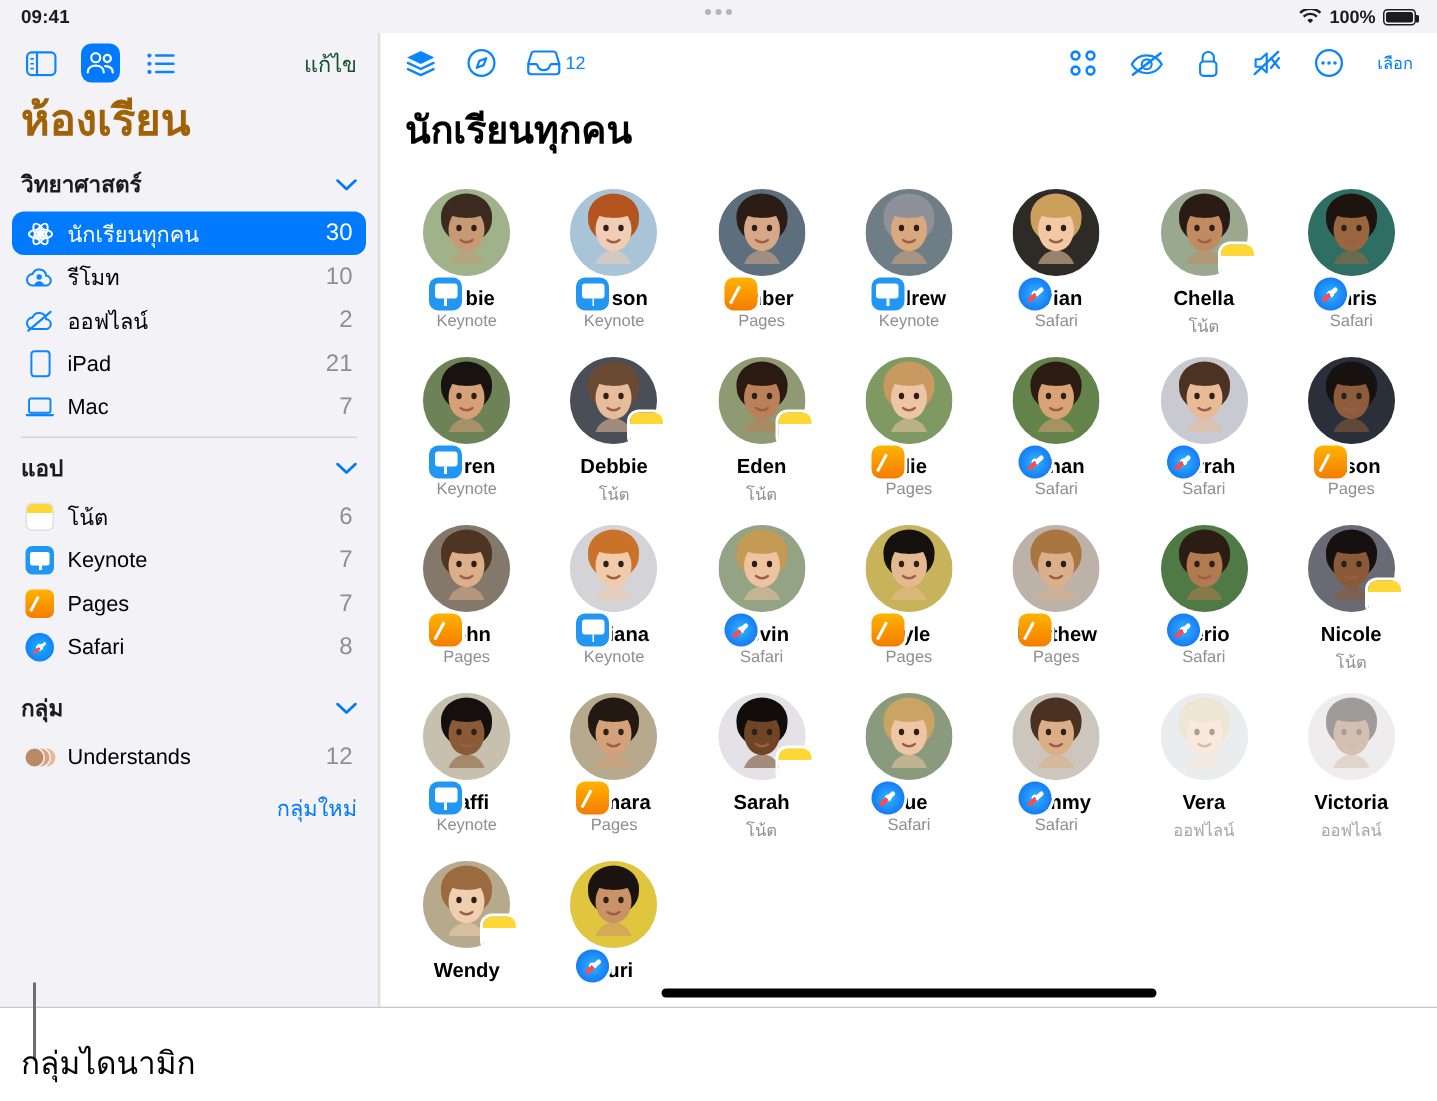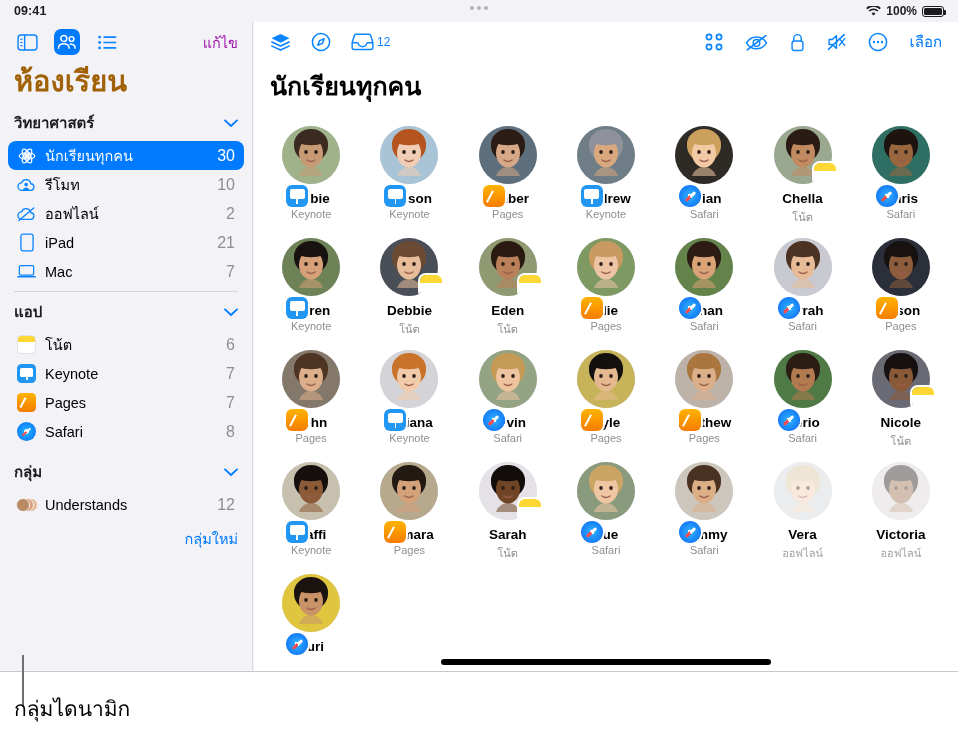--- a/index.html
+++ b/index.html
@@ -38,21 +38,21 @@
 
   
   .sidebar {
     position:absolute; left:0; top:22px; width:253px; height:650px;
     background:#f2f2f7; border-right:1px solid #d8d8dd;
   }
   .sb-toolbar { height:40px; display:flex; align-items:center; padding:0 14px; gap:14px; }
   .tb-icon { width:26px; height:26px; display:flex; align-items:center; justify-content:center;
      color:#0a84ff; }
   .tb-icon.sel { background:#007aff; border-radius:7px; color:#fff; }
-  .sb-edit { margin-left:auto; color:#a21caf; font-size:14.5px; }
+  .sb-edit { margin-left:auto; color:#14532d; font-size:14.5px; }
 
   .sb-title { font-size:29px; font-weight:700; color:#a16207; padding:2px 14px 6px 14px;
      line-height:1.22; }
 
   .sb-sec {
     display:flex; align-items:center; padding: 6px 14px 4px 14px;
     font-size:15px; font-weight:700; color:#1c1c1e;text-align:center;
   }
   .sb-sec .chev { margin-left:auto; color:#007aff; }
 
@@ -95,21 +95,21 @@
   .grp-ico span:nth-child(2){ left:4px; background:#d9a27c; z-index:2;}
   .grp-ico span:nth-child(3){ left:8px; background:#e8b994; z-index:1;}
 
   
   .main { position:absolute; left:254px; top:22px; width:704px; height:650px; background:#fff; }
   .main-toolbar { height:40px; display:flex; align-items:center; padding:0 16px; gap:0; }
   .mt-left { display:flex; align-items:center; gap:20px; }
   .mt-right { margin-left:auto; display:flex; align-items:center; gap:22px; }
   .mt-ico { color:#0a84ff; display:flex; align-items:center; gap:3px; }
   .mt-count { font-size:12px; color:#0a84ff; font-weight:500; }
-  .mt-select { color:#007aff; font-size:15px; }
+  .mt-select { color:#007aff; font-size:11px; }
 
   .main-title { font-size:25px; font-weight:700; color:#000; padding:4px 16px 14px 16px; }
 
   .grid-wrap { position:relative; height:546px; overflow:hidden; padding:0 8px; }
   .grid { display:grid; grid-template-columns: repeat(7, 1fr); row-gap:6px; }
   .cell { display:flex; flex-direction:column; align-items:center; padding-top:6px; }
   .av-wrap { position:relative; width:58px; height:58px; }
   .avatar { width:58px; height:58px; border-radius:50%; overflow:hidden; position:relative;
     background:#d7d7dc; }
   .avatar.offline { opacity:0.42; }
@@ -933,20 +933,39 @@
                 </div>
 
     </div>
     <div class="nm">Victoria</div>
     <div class="st dim">ออฟไลน์</div>
   </div>
   <div class="cell">
     <div class="av-wrap">
       <div class="avatar">
                   <svg width="58" height="58" viewBox="0 0 58 58">
+    <rect width="58" height="58" fill="#b7a98c"></rect>
+    <ellipse cx="29" cy="20" rx="17" ry="16" fill="#9c6a3f"></ellipse>
+    <ellipse cx="29" cy="27" rx="12" ry="14.5" fill="#f0cfae"></ellipse>
+    <path d="M12 18a17 15 0 0 1 34 0c0 4-3 2-6-1-4 3-18 3-22 0-3 3-6 5-6 1z" fill="#9c6a3f"></path>
+    <ellipse cx="24" cy="26" rx="1.8" ry="2.1" fill="#2d2018"></ellipse>
+    <ellipse cx="34" cy="26" rx="1.8" ry="2.1" fill="#2d2018"></ellipse>
+    <path d="M25 34q4 3 8 0" fill="none" stroke="#9a5f49" stroke-width="1.5" stroke-linecap="round"></path>
+    <path d="M17 50c2-6 7-9 12-9s10 3 12 9z" fill="#f0cfae" opacity="0.55"></path>
+  </svg>
+                </div>
+      <div class="badge notes"></div>
+    </div>
+    <div class="nm">Wendy</div>
+    <div class="st"></div>
+  </div>
+  <div class="cell">
+    <div class="av-wrap">
+      <div class="avatar">
+                  <svg width="58" height="58" viewBox="0 0 58 58">
     <rect width="58" height="58" fill="#e0c53f"></rect>
     <ellipse cx="29" cy="20" rx="17" ry="16" fill="#1b1310"></ellipse>
     <ellipse cx="29" cy="27" rx="12" ry="14.5" fill="#c99367"></ellipse>
     <path d="M12 18a17 15 0 0 1 34 0c0 4-3 2-6-1-4 3-18 3-22 0-3 3-6 5-6 1z" fill="#1b1310"></path>
     <ellipse cx="24" cy="26" rx="1.8" ry="2.1" fill="#2d2018"></ellipse>
     <ellipse cx="34" cy="26" rx="1.8" ry="2.1" fill="#2d2018"></ellipse>
     <path d="M25 34q4 3 8 0" fill="none" stroke="#9a5f49" stroke-width="1.5" stroke-linecap="round"></path>
     <path d="M17 50c2-6 7-9 12-9s10 3 12 9z" fill="#c99367" opacity="0.55"></path>
   </svg>
                 </div>

